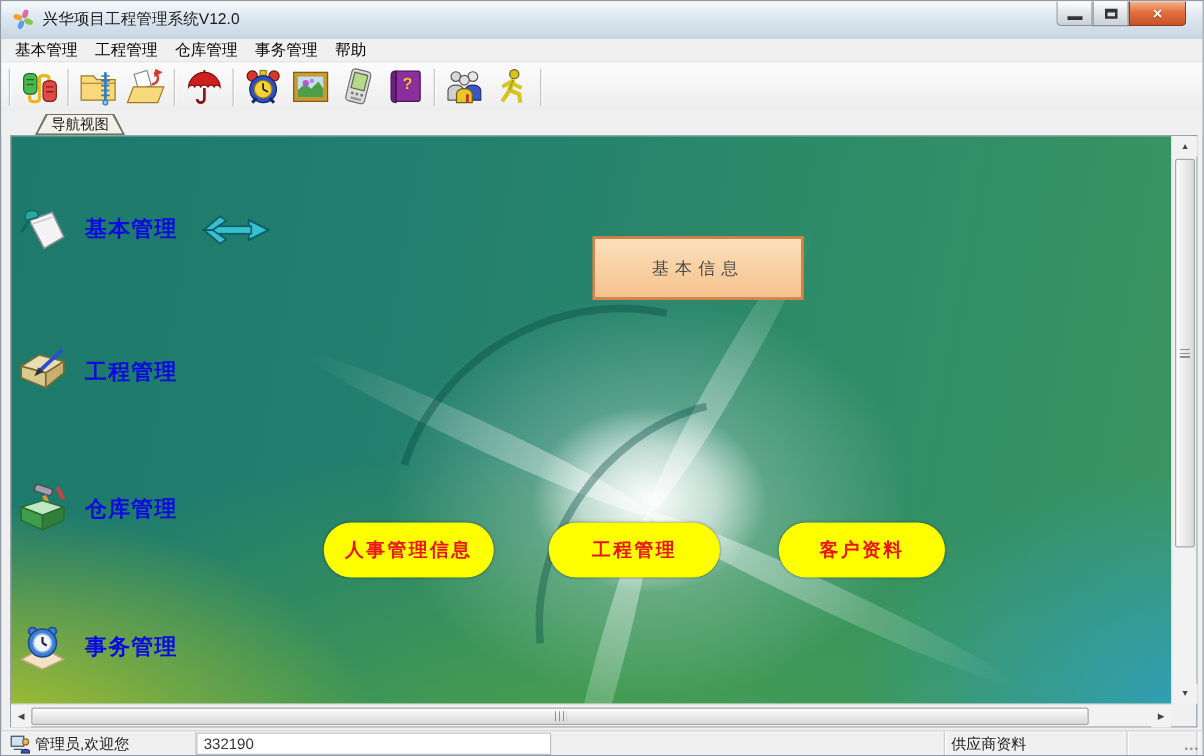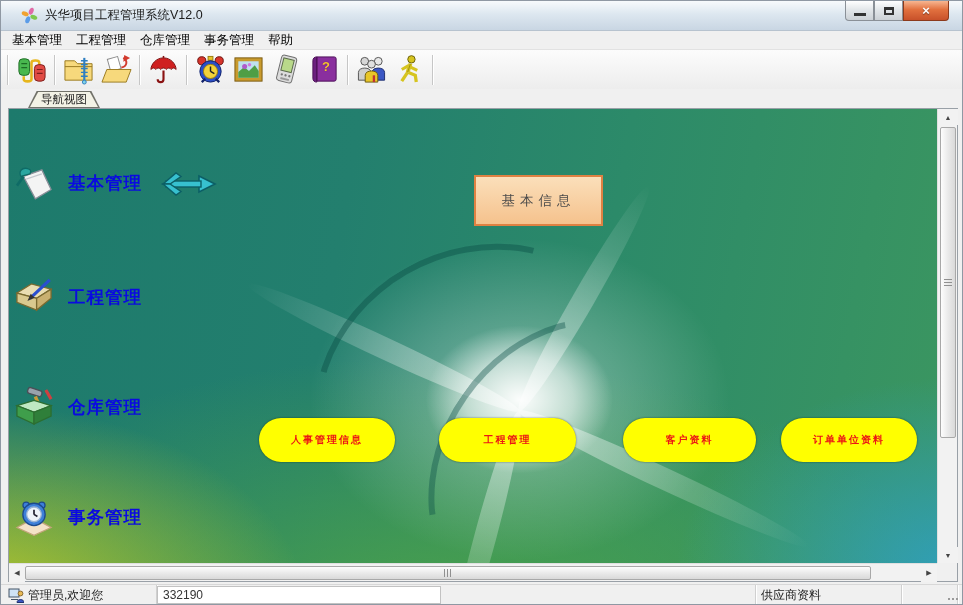--- a/index.html
+++ b/index.html
@@ -3,21 +3,21 @@
 <meta charset="utf-8">
 <style>
   html,body{margin:0;padding:0;background:#b8b8b8;}
   *{box-sizing:border-box;}
   .window{position:relative;width:963px;height:605px;background:#f0f0f0;
     border:1px solid #8f98a3;overflow:hidden;
     font-family:"Liberation Sans","DejaVu Sans",sans-serif;}
   
   .titlebar{position:absolute;left:0;top:0;width:100%;height:30px;
     background:linear-gradient(#f7fafc,#dde7f0 45%,#c9d6e3);
-    border-bottom:1px solid #b7c3cf;display:flex;align-items:center;padding-left:20px;}
+    border-bottom:1px solid #b7c3cf;display:flex;align-items:center;padding-left:9px;}
   .app-icon{width:17px;height:17px;margin-right:7px;flex:0 0 auto;}
   .title-text{font-size:12.5px;color:#1c1c1c;}
   .controls{position:absolute;top:0;right:13px;display:flex;height:20px;}
   .ctrl{width:29px;height:20px;border:1px solid #8a9097;border-top:none;
     background:linear-gradient(#ffffff,#e3e7ea 45%,#ccd1d6);
     display:flex;align-items:center;justify-content:center;cursor:default;}
   .ctrl.min{border-radius:0 0 0 4px;}
   .ctrl.close{width:46px;border-radius:0 0 4px 0;
     background:linear-gradient(#f7b691,#e2713f 45%,#c8512a);border-color:#8c3a1c;
     color:#fff;font-weight:bold;font-size:13px;text-shadow:0 1px 1px rgba(0,0,0,.45);}
@@ -56,27 +56,27 @@
       linear-gradient(100deg,#1d7a6c 0%,#237f6e 35%,#2c8a69 62%,#3b9660 100%);}
   .ray{position:absolute;left:55%;top:64%;height:22px;border-radius:50%;
     background:linear-gradient(90deg,rgba(255,255,255,.5),rgba(255,255,255,0));transform-origin:0 50%;}
   .arc{position:absolute;border-radius:50%;border:6px solid transparent;}
   
   .nav-row{position:absolute;left:4px;height:44px;display:flex;align-items:center;gap:13px;cursor:default;}
   .nav-row svg{width:42px;height:42px;flex:0 0 auto;}
   .nav-label{font-size:17.5px;font-weight:bold;color:#0a0ae0;letter-spacing:1px;}
   .nav-arrow{position:absolute;left:152px;top:58px;width:56px;height:34px;}
   
-  .basic-info-btn{position:absolute;left:465px;top:66px;width:129px;height:51px;
+  .basic-info-btn{position:absolute;left:465px;top:80px;width:169px;height:51px;
     background:linear-gradient(#fbdfba,#f5c28d);border:2px solid #df8142;
     display:flex;align-items:center;justify-content:center;
     font-size:13.5px;color:#4a4a4a;letter-spacing:5px;cursor:default;}
   .pill{position:absolute;top:309px;height:44px;border-radius:22px;background:#ffff00;
     box-shadow:0 0 2px rgba(0,0,0,.55);display:flex;align-items:center;justify-content:center;
-    font-size:10px;font-weight:bold;color:#ec1515;letter-spacing:2px;cursor:default;text-align:center;}
+    font-size:15px;font-weight:bold;color:#ec1515;letter-spacing:2px;cursor:default;text-align:center;}
   
   .vscroll{position:absolute;right:0;top:0;width:20px;height:454px;background:#f2f2f2;border-left:1px solid #e0e0e0;}
   .hscroll{position:absolute;left:0;bottom:0;width:928px;height:18px;background:#f2f2f2;border-top:1px solid #e0e0e0;}
   .sbtn{position:absolute;display:flex;align-items:center;justify-content:center;
     color:#444;font-size:7px;background:#f2f2f2;cursor:default;}
   .vthumb{position:absolute;left:2px;top:18px;width:16px;height:311px;border:1px solid #a8a8a8;border-radius:2px;
     background:linear-gradient(90deg,#fdfdfd,#eaeaea 50%,#d9d9d9);
     display:flex;align-items:center;justify-content:center;cursor:default;}
   .hthumb{position:absolute;top:2px;left:16px;width:846px;height:14px;border:1px solid #a8a8a8;border-radius:2px;
     background:linear-gradient(#fdfdfd,#eaeaea 50%,#d9d9d9);
@@ -295,21 +295,20 @@
         <polygon points="38,8 54,16 38,24" fill="#37c0cf" stroke="#0c5f66" stroke-width="1.6"></polygon>
         <rect x="5" y="13" width="35" height="6" fill="#37c0cf" stroke="#0c5f66" stroke-width="1.4"></rect>
         <polygon points="2,16 15,5 20,8.5 9,16" fill="#37c0cf" stroke="#0c5f66" stroke-width="1.4"></polygon>
         <polygon points="2,16 15,27 20,23.5 9,16" fill="#37c0cf" stroke="#0c5f66" stroke-width="1.4"></polygon>
       </svg>
 
       <div class="basic-info-btn">基本信息</div>
       <div class="pill" style="left:250px;width:136px;">人事管理信息</div>
       <div class="pill" style="left:430px;width:137px;">工程管理</div>
       <div class="pill" style="left:614px;width:133px;">客户资料</div>
-      <div class="pill" style="left:772px;width:136px;">订单单位资料</div>
     </div>
 
     <div class="vscroll">
       <div class="sbtn" style="left:0;top:0;width:20px;height:16px;">
           <span>▲</span>
         </div>
       <div class="vthumb">
           <div class="vgrip"></div>
         </div>
       <div class="sbtn" style="left:0;bottom:0;width:20px;height:16px;">

